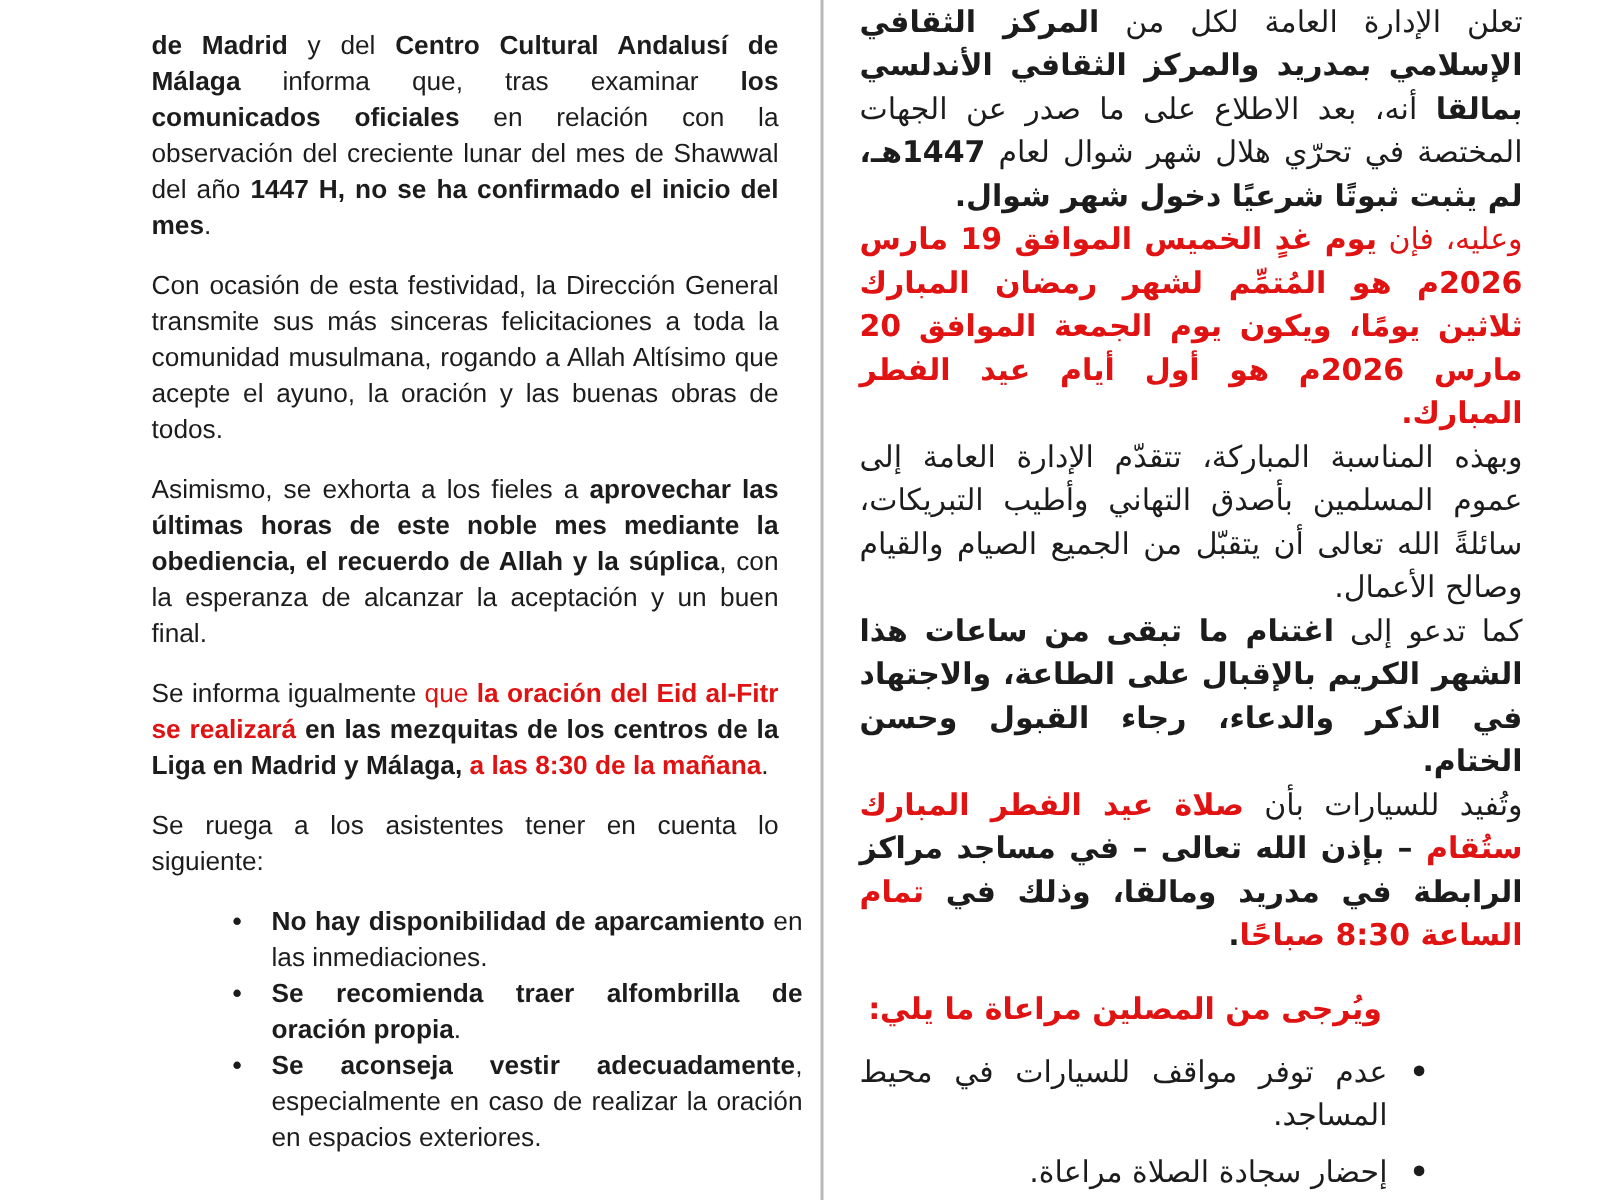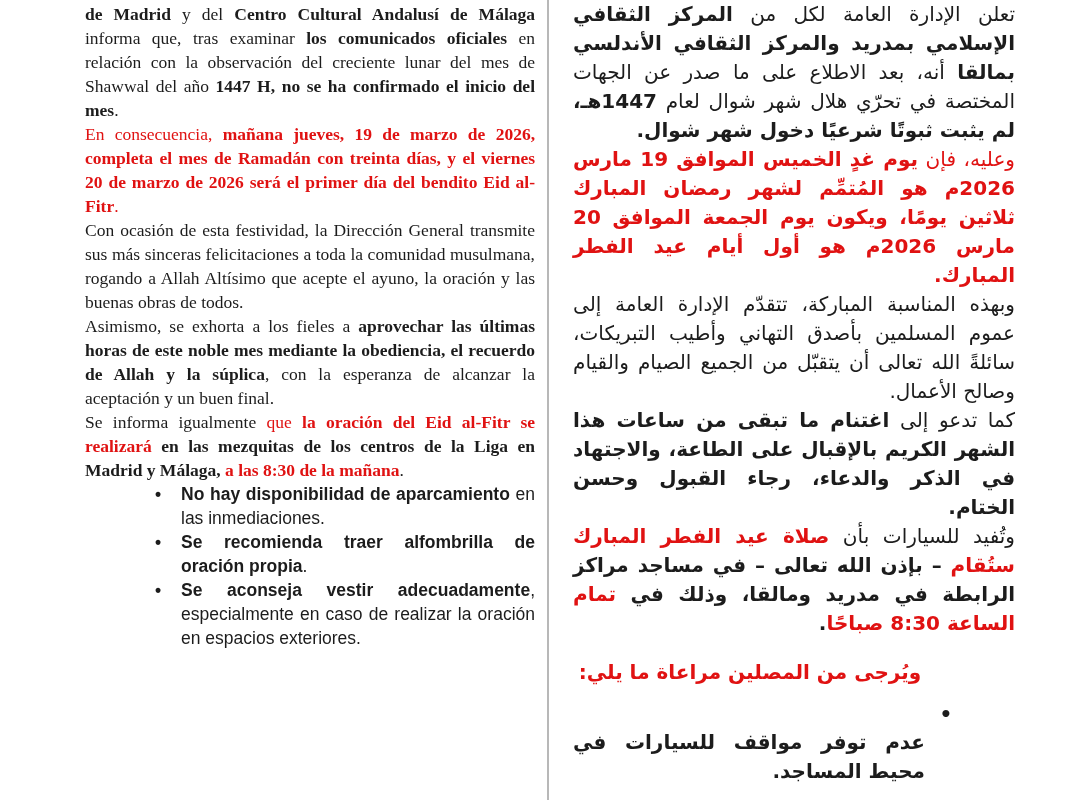--- a/index.html
+++ b/index.html
@@ -31,21 +31,21 @@
   #col-es {
     position: absolute;
     left: 85px;
     top: 2px;
     width: 450px;
     color: #1c1c1c;
     font-size: 17.5px;
     line-height: 24px;
     text-align: justify;
   }
-  #col-es p { margin: 0; font-family: Liberation Serif, serif; }
+  #col-es p { margin: 16px; }
   .es-bullets { margin-top: 0; }
   .es-bullet {
     display: flex;
     align-items: flex-start;
     padding-left: 50px;
   }
   .es-bullet .dot {
     flex: 0 0 auto;
     width: 46px;
     text-align: center;
@@ -89,40 +89,39 @@
   .ar-bullet:first-child { margin-top: 0; }
   .ar-bullet .dot {
     flex: 0 0 auto;
     width: 42px;
     text-align: center;
     font-weight: bold;
   }
   .ar-bullet .btxt {
     flex: 1 1 auto;
     text-align: justify;
-    font-weight: bold;
-    margin-top: 28px;
+    font-weight: normal;
   }
   
   .b   { font-weight: bold; }
   .red { color: #e01212; }
 </style>
 </head>
 <body>
 
 <div id="page">
 
   <div id="divider"></div>
 
   <div id="col-es">
     <p><span class="b">de Madrid</span><span> y del </span><span class="b">Centro Cultural Andalusí de Málaga</span><span> informa que, tras examinar </span><span class="b">los comunicados oficiales</span><span> en relación con la observación del creciente lunar del mes de Shawwal del año </span><span class="b">1447 H, no se ha confirmado el inicio del mes</span><span>.</span></p>
-    <p><span class="red">En consecuencia, </span><span class="b red">mañana jueves, 19 de marzo de 2026, completa el mes de Ramadán con treinta días, y el viernes 20 de marzo de 2026 será el primer día del bendito Eid al-Fitr</span><span class="red">.</span></p>
     <p><span>Con ocasión de esta festividad, la Dirección General transmite sus más sinceras felicitaciones a toda la comunidad musulmana, rogando a Allah Altísimo que acepte el ayuno, la oración y las buenas obras de todos.</span></p>
     <p><span>Asimismo, se exhorta a los fieles a </span><span class="b">aprovechar las últimas horas de este noble mes mediante la obediencia, el recuerdo de Allah y la súplica</span><span>, con la esperanza de alcanzar la aceptación y un buen final.</span></p>
     <p><span>Se informa igualmente </span><span class="red">que </span><span class="b red">la oración del Eid al-Fitr se realizará </span><span class="b">en las mezquitas de los centros de la Liga en Madrid y Málaga, </span><span class="b red">a las 8:30 de la mañana</span><span>.</span></p>
+    <p><span>Se ruega a los asistentes tener en cuenta lo siguiente:</span></p>
 
     <div class="es-bullets">
       <div class="es-bullet">
         <span class="dot">•</span>
         <div class="btxt"><span class="b">No hay disponibilidad de aparcamiento</span><span> en las inmediaciones.</span></div>
       </div>
       <div class="es-bullet">
         <span class="dot">•</span>
         <div class="btxt"><span class="b">Se recomienda traer alfombrilla de oración propia</span><span>.</span></div>
       </div>

